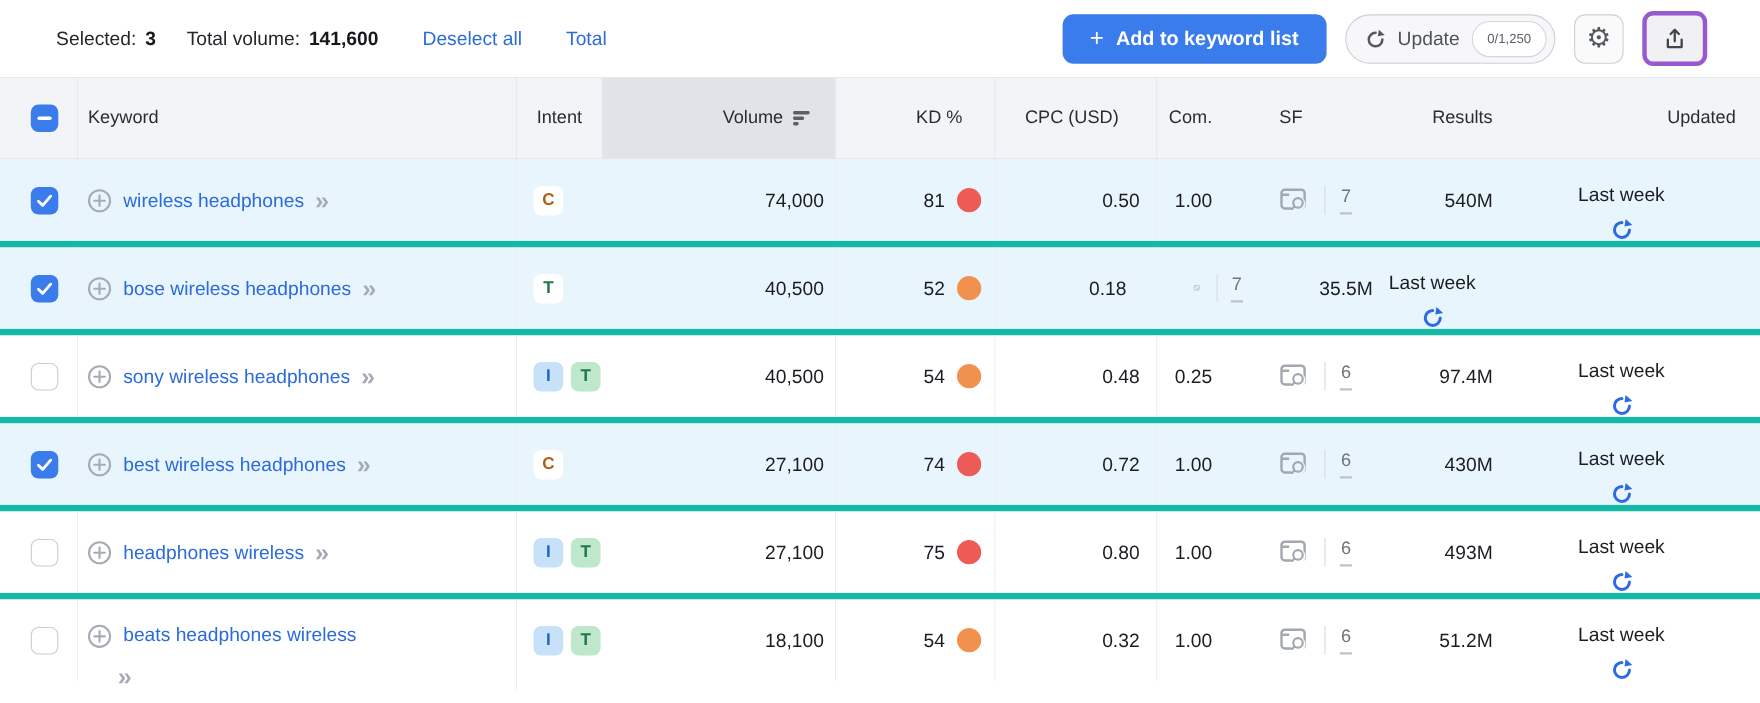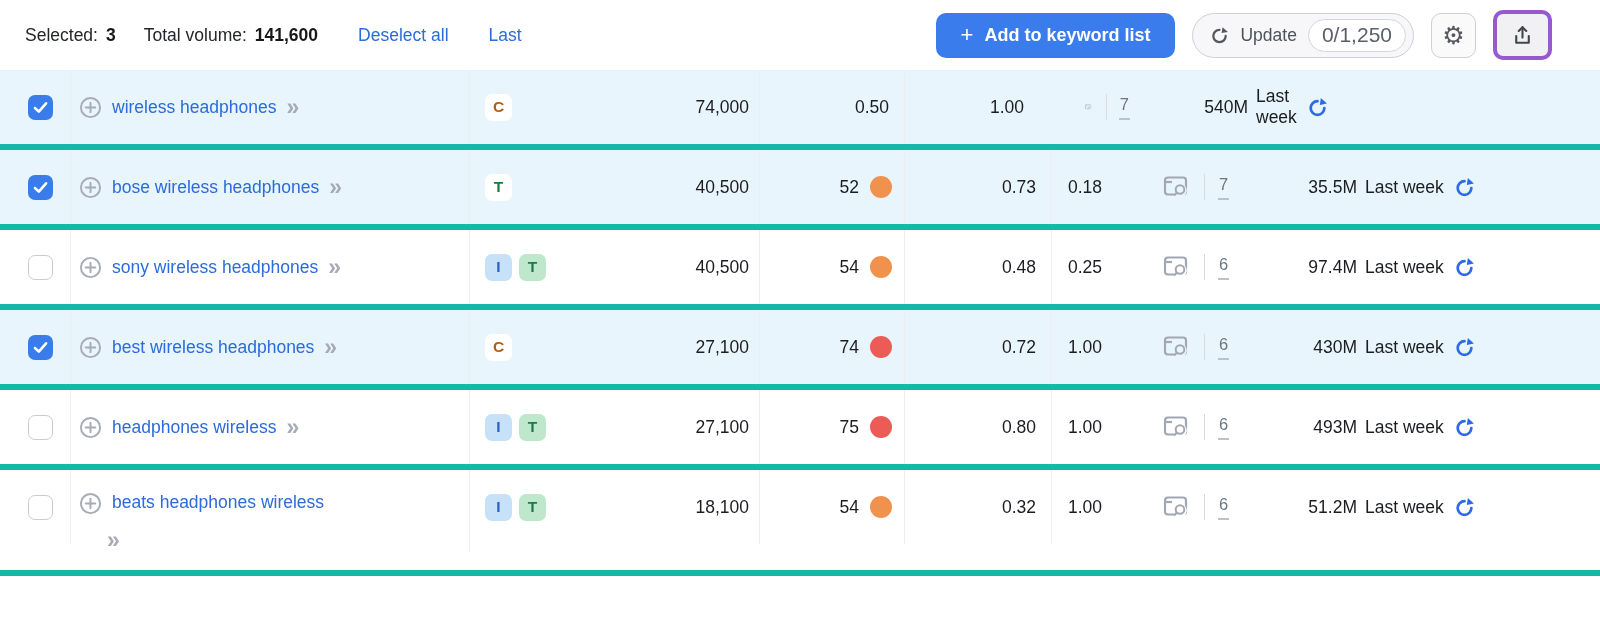--- a/index.html
+++ b/index.html
@@ -2,33 +2,33 @@
 <html style="--accent-blue: #3b7cec; --link-blue: #2b6bda; --kd-red: #ec5b55; --kd-orange: #f0924d; --int-c: #ad5e12; --int-i: #2463be; --int-t: #1f7a45; --purple: #9659ce; --refresh-blue: #2c6be3;"><head>
 <meta charset="utf-8">
 <style>
   * { margin:0; padding:0; box-sizing:border-box; }
   html,body { background:#fff; }
   body { font-family:"Liberation Sans", sans-serif; color:#1b1d22; }
   .app { position:relative; width:1600px; height:639px; background:#fff; overflow:hidden; }
 
   
   .topbar { height:70px; display:flex; align-items:center; padding:0 48px 0 25px; background:#fff; }
-  .tb-left { display:flex; align-items:flex-end; font-size:17.5px; }
+  .tb-left { display:flex; align-items:flex-end; font-size:17.5px;margin-left:26px; }
   .tb-stat { display:flex; align-items:center; gap:8px; color:#24262b; }
   .tb-stat + .tb-stat { margin-left:28px; }
   .tb-stat b { font-weight:700; color:#17181c; }
   .tb-link { margin-left:40px; color:var(--link-blue,#2b6bda); font-weight:500; cursor:pointer; }
   .tb-right { margin-left:auto; display:flex; align-items:center; gap:17px; }
   .btn-add { display:flex; align-items:center; gap:11px; height:45px; padding:0 25px; border-radius:10px;
              background:var(--accent-blue,#3b7cec); color:#fff; font-size:18px; font-weight:700; cursor:pointer; }
   .btn-add .plus { font-size:22px; font-weight:400; line-height:1; }
   .btn-update { display:flex; align-items:center; gap:11px; height:45px; padding:0 7px 0 17px; border-radius:24px;
                 background:#f7f7f9; border:1px solid #cdd0d7; color:#4e535b; font-size:17.5px; cursor:pointer; }
   .upd-counter { display:flex; align-items:center; height:33px; padding:0 13px; border-radius:17px;
-                 background:#fff; border:1px solid #d3d6dc; font-size:21px; color:#5b6069; }
+                 background:#fff; border:1px solid #d3d6dc; font-size:12px; color:#5b6069; }
   .btn-gear { width:45px; height:45px; border-radius:10px; border:1px solid #cdd0d7; background:#fafafb;
               display:flex; align-items:center; justify-content:center; font-size:25px; color:#54585f; cursor:pointer; }
   .export-wrap { width:59px; height:50px; border:4px solid var(--purple,#9659ce); border-radius:10px;
                  display:flex; align-items:center; justify-content:center; background:#f1f1f4; cursor:pointer; }
 
   
   .grid { display:grid; grid-template-columns:71px 399px 78px 212px 145px 147px 78px 126px 109px 235px; }
   .thead { height:75px; background:#f3f4f7; border-top:1px solid #e6e8ed; border-bottom:1px solid #e0e2e8; }
   .th { display:flex; align-items:center; font-size:16.5px; color:#2a2c31; }
   .bordered { border-right:1px solid #eceef2; }
@@ -80,40 +80,40 @@
   .kd-dot.red { background:var(--kd-red,#ec5b55); }
   .kd-dot.orange { background:var(--kd-orange,#f0924d); }
   .c-cpc { justify-content:flex-end; padding-right:15px; }
   .c-com { justify-content:flex-end; padding-right:28px; }
 
   .c-sf { padding-left:33px; }
   .sf-divider { width:1px; height:26px; background:#d8dbe0; margin:0 13px 0 14px; }
   .sf-count { font-size:16.5px; color:#6f747e; border-bottom:2px dashed #bcc1ca; padding:0 1px 4px 1px; cursor:pointer; }
 
   .c-results { justify-content:flex-end; padding-right:8px; }
-  .c-updated { padding-right:38px; gap:10px; }
+  .c-updated { justify-content:flex-end; padding-right:17px; gap:10px;flex-direction:column; }
   .refresh-btn { display:flex; align-items:center; cursor:pointer; }
 </style>
 </head>
 <body>
 
 <div class="app">
 
   <div class="topbar">
     <div class="tb-left">
       <span class="tb-stat">
         <span>Selected:</span>
         <b>3</b>
       </span>
       <span class="tb-stat">
         <span>Total volume:</span>
         <b>141,600</b>
       </span>
       <span class="tb-link">Deselect all</span>
-      <span class="tb-link">Last</span>
+      <span class="tb-link">Total</span>
     </div>
 
     <div class="tb-right">
       <div class="btn-add">
         <span class="plus">+</span>
         <span>Add to keyword list</span>
       </div>
 
       <div class="btn-update">
         <svg width="19" height="19" viewBox="0 0 20 20">
@@ -131,20 +131,41 @@
       <div class="export-wrap">
         <svg width="23" height="23" viewBox="0 0 22 22">
           <path d="M5 11.5 V18 H17 V11.5" fill="none" stroke="#41454c" stroke-width="2" stroke-linecap="round" stroke-linejoin="round"></path>
           <line x1="11" y1="3.2" x2="11" y2="13" stroke="#41454c" stroke-width="2" stroke-linecap="round"></line>
           <path d="M7.4 6.6 L11 3 L14.6 6.6" fill="none" stroke="#41454c" stroke-width="2" stroke-linecap="round" stroke-linejoin="round"></path>
         </svg>
       </div>
     </div>
   </div>
 
+  <div class="grid thead">
+    <div class="th bordered" style="padding-left:28px;">
+      <span class="checkbox indet"></span>
+    </div>
+    <div class="th th-keyword bordered">Keyword</div>
+    <div class="th th-intent bordered">Intent</div>
+    <div class="th th-volume bordered">
+      <span>Volume</span>
+      <span class="sort-icon">
+          <i></i>
+          <i></i>
+          <i></i>
+        </span>
+    </div>
+    <div class="th th-kd bordered">KD %</div>
+    <div class="th th-cpc bordered">CPC (USD)</div>
+    <div class="th th-com">Com.</div>
+    <div class="th th-sf">SF</div>
+    <div class="th th-results">Results</div>
+    <div class="th th-updated">Updated</div>
+  </div>
 
   <div id="tbody">
   <div class="grid row selected">
     <div class="cell c-check bordered">
       <span class="checkbox on">
             <svg width="15" height="13" viewBox="0 0 16 14">
               <polyline points="2,7.5 6.2,11.5 14,2.5" fill="none" stroke="#fff" stroke-width="2.8" stroke-linecap="round" stroke-linejoin="round"></polyline>
             </svg>
           </span>
     </div>
@@ -154,20 +175,24 @@
         <line x1="12" y1="7" x2="12" y2="17" stroke="#a6abb5" stroke-width="2" stroke-linecap="round"></line>
         <line x1="7" y1="12" x2="17" y2="12" stroke="#a6abb5" stroke-width="2" stroke-linecap="round"></line>
       </svg>
       <span class="kw-link">wireless headphones</span>
       <span class="chevron">»</span>
     </div>
     <div class="cell c-intent">
           <span class="badge c">C</span>
         </div>
     <div class="cell c-volume bordered">74,000</div>
+    <div class="cell c-kd bordered">
+      <span>81</span>
+      <span class="kd-dot red"></span>
+    </div>
     <div class="cell c-cpc bordered">0.50</div>
     <div class="cell c-com">1.00</div>
     <div class="cell c-sf">
       <svg width="27" height="24" viewBox="0 0 27 24">
         <rect x="2" y="2.5" width="21" height="17" rx="3" fill="none" stroke="#a2a7b1" stroke-width="2.2"></rect>
         <line x1="2.5" y1="7" x2="9" y2="7" stroke="#a2a7b1" stroke-width="2.2"></line>
         <circle cx="17" cy="15.5" r="6.8" fill="var(--rowbg)"></circle>
         <circle cx="17" cy="14.5" r="4.3" fill="var(--rowbg)" stroke="#a2a7b1" stroke-width="2"></circle>
         <line x1="13.8" y1="17.8" x2="11.8" y2="19.8" stroke="#a2a7b1" stroke-width="2" stroke-linecap="round"></line>
       </svg>
@@ -204,21 +229,20 @@
       <span class="chevron">»</span>
     </div>
     <div class="cell c-intent">
           <span class="badge t">T</span>
         </div>
     <div class="cell c-volume bordered">40,500</div>
     <div class="cell c-kd bordered">
       <span>52</span>
       <span class="kd-dot orange"></span>
     </div>
-    <div class="cell c-cpc bordered">0.73</div>
     <div class="cell c-com">0.18</div>
     <div class="cell c-sf">
       <svg width="27" height="24" viewBox="0 0 27 24">
         <rect x="2" y="2.5" width="21" height="17" rx="3" fill="none" stroke="#a2a7b1" stroke-width="2.2"></rect>
         <line x1="2.5" y1="7" x2="9" y2="7" stroke="#a2a7b1" stroke-width="2.2"></line>
         <circle cx="17" cy="15.5" r="6.8" fill="var(--rowbg)"></circle>
         <circle cx="17" cy="14.5" r="4.3" fill="var(--rowbg)" stroke="#a2a7b1" stroke-width="2"></circle>
         <line x1="13.8" y1="17.8" x2="11.8" y2="19.8" stroke="#a2a7b1" stroke-width="2" stroke-linecap="round"></line>
       </svg>
       <span class="sf-divider"></span>

